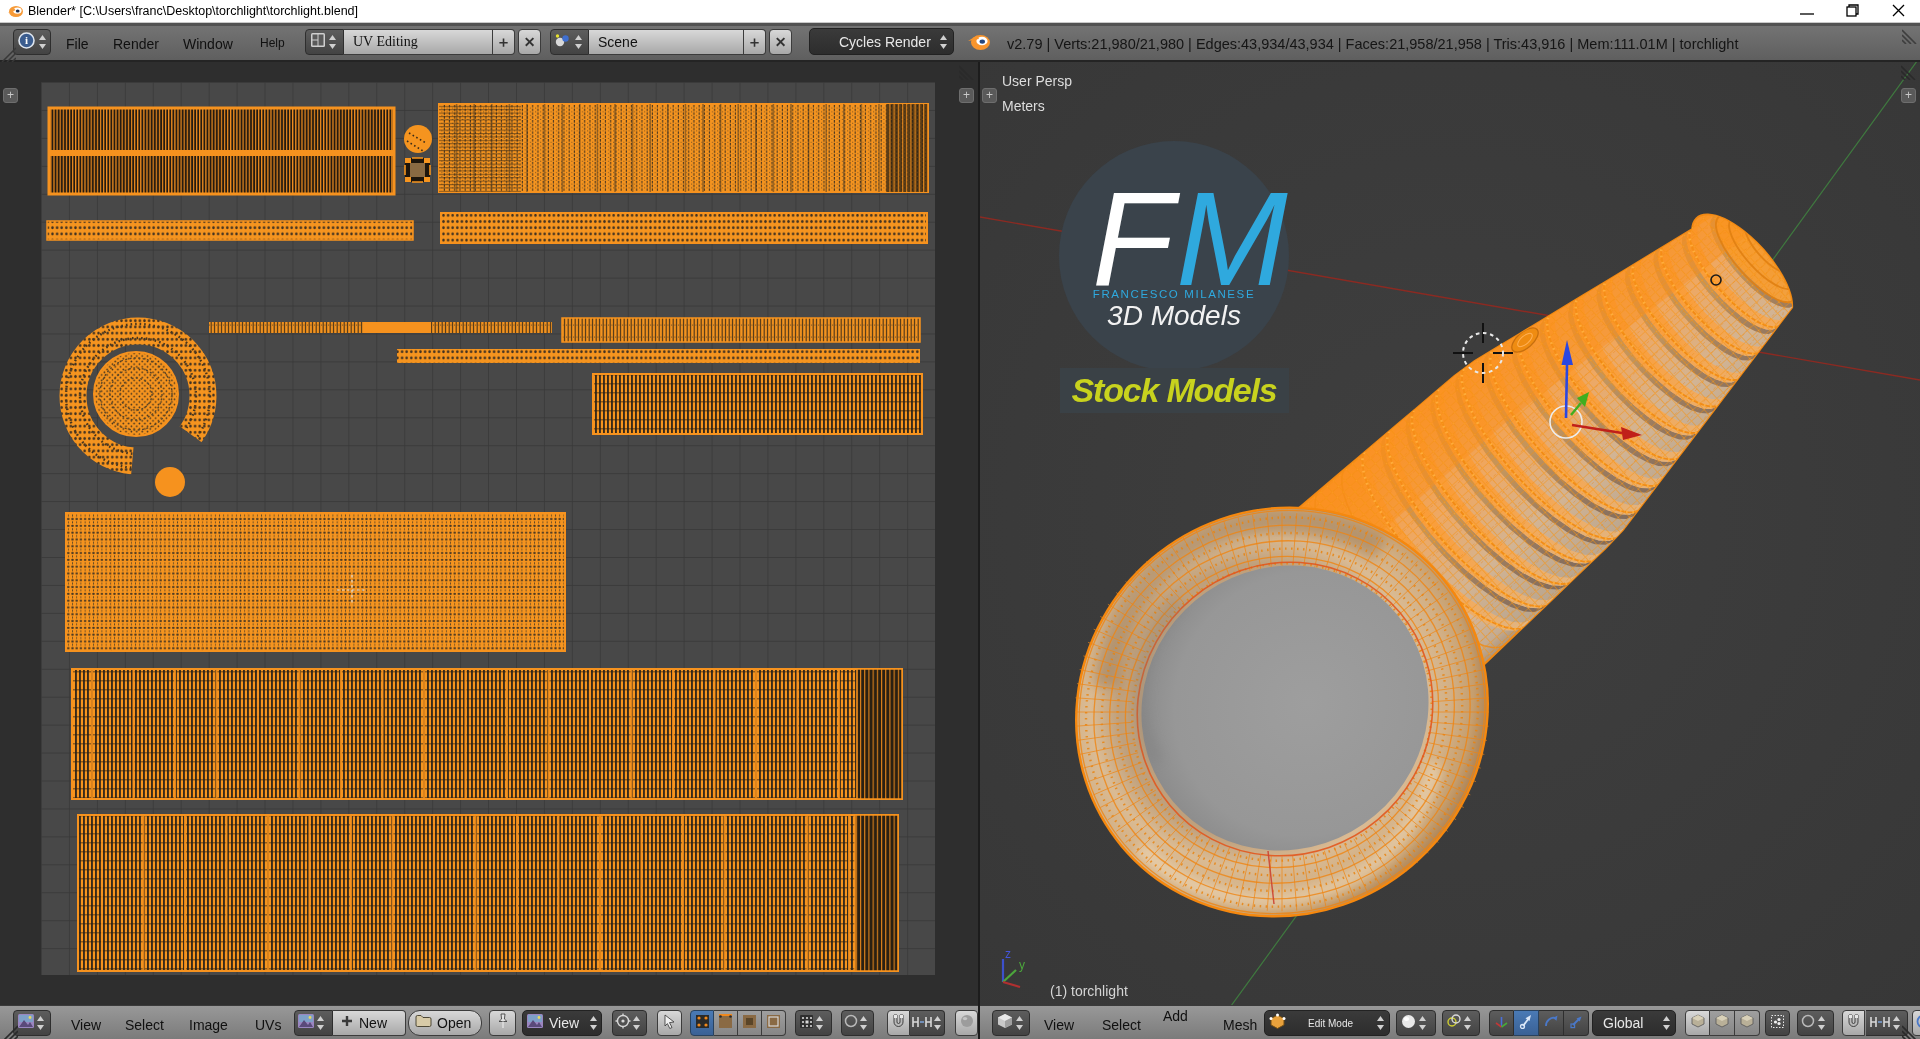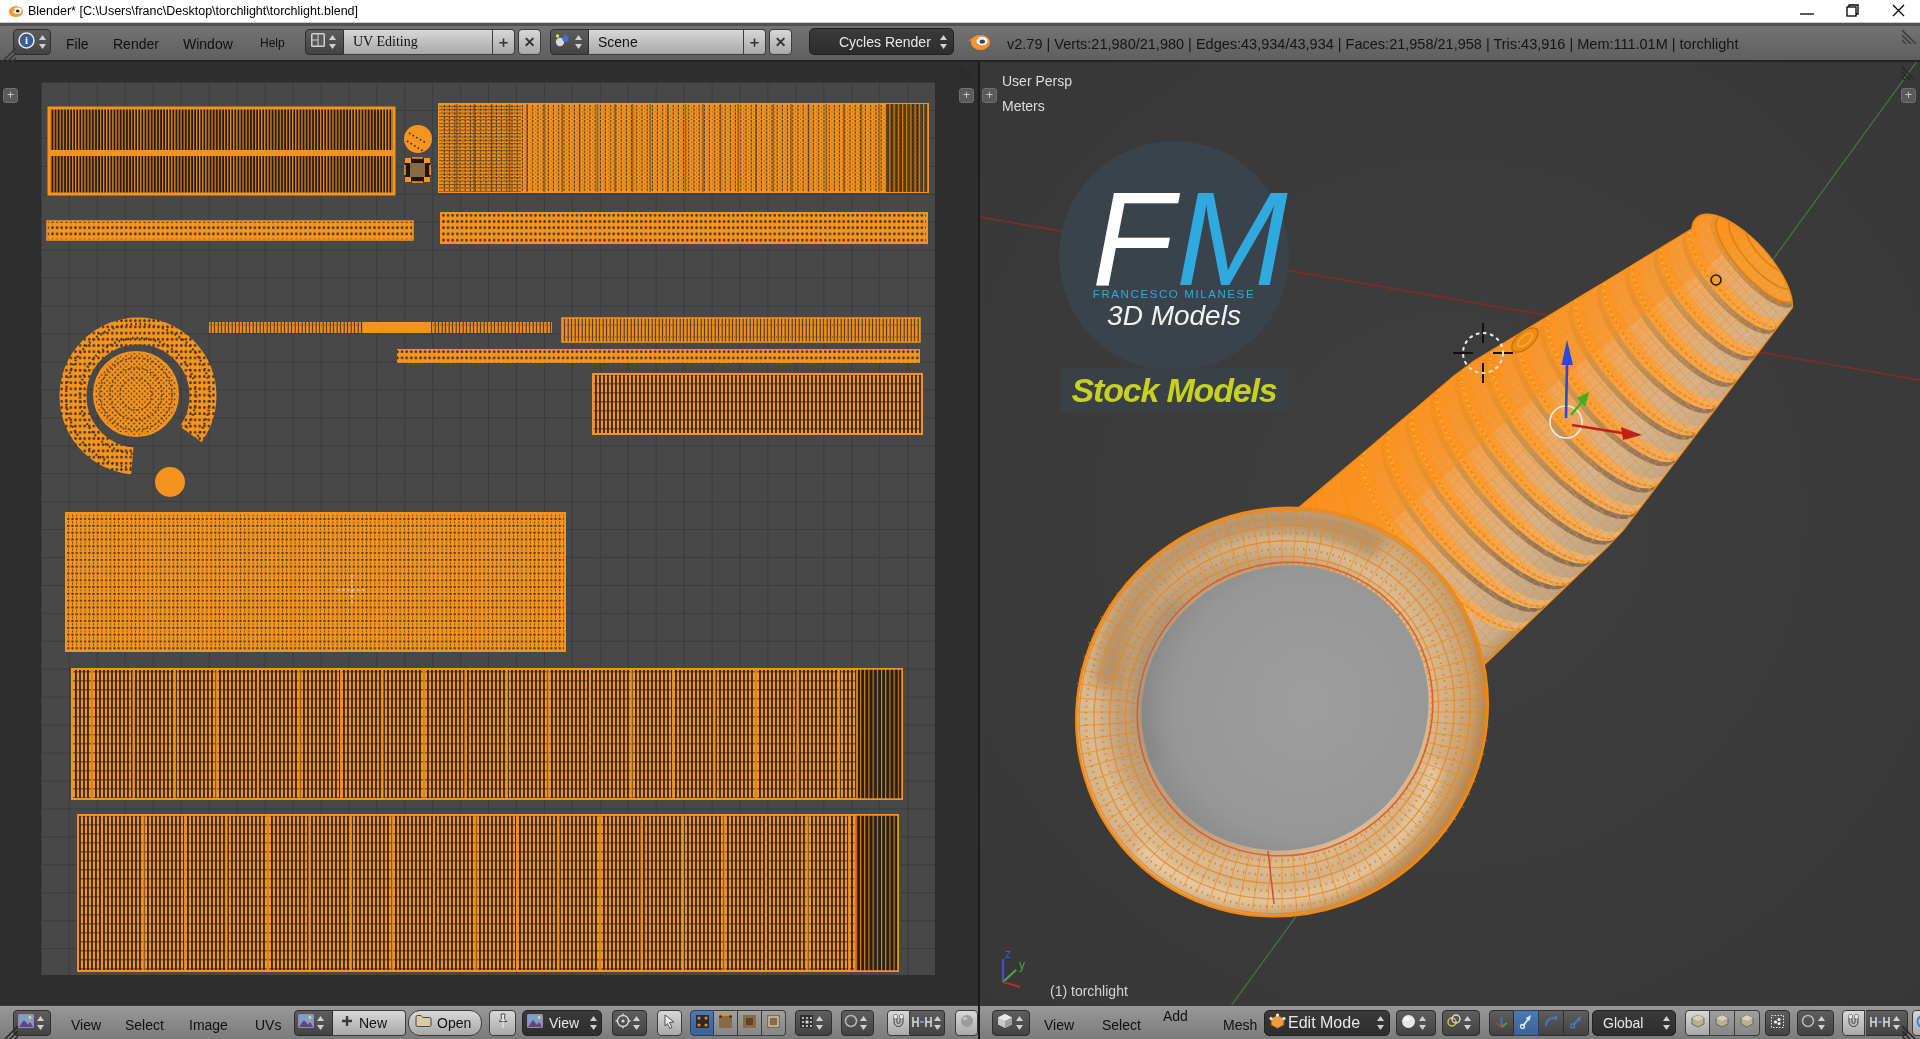--- a/index.html
+++ b/index.html
@@ -782,21 +782,21 @@
 <div class="abs" style="left:122px;top:11px;font-size:14px;color:#101010;">Select</div>
 <div class="abs" style="left:183px;top:2px;font-size:14px;color:#101010;">Add</div>
 <div class="abs" style="left:235px;top:11px;font-size:14px;color:#101010;margin-left:8px;">Mesh</div>
 <div class="abs" style="left:284px;top:4px;width:126px;height:26px;background:linear-gradient(#3a3a3a,#2d2d2d);border:1px solid #222;border-radius:5px;color:#e8e8e8;display:flex;align-items:center;">
         <span style="margin-left:4px"><svg width="17" height="17" viewBox="0 0 17 17">
             <path d="M8.5 2 L15 5.5 L15 12 L8.5 15.5 L2 12 L2 5.5 Z" fill="#e8a13c" stroke="#704d14" stroke-width="1"></path>
             <circle cx="8.5" cy="2" r="1.5" fill="#fff"></circle>
             <circle cx="15" cy="5.5" r="1.5" fill="#fff"></circle>
             <circle cx="2" cy="5.5" r="1.5" fill="#fff"></circle>
           </svg></span>
-        <span style="margin-left:2px;font-size:16px">Edit Mode</span>
+        <span style="margin-left:22px;font-size:10px">Edit Mode</span>
         <span style="margin-left:auto;margin-right:4px">
           <svg width="9" height="16" viewBox="0 0 9 16" style="display:block">
             <path d="M4.5 1 L8 6 H1 Z" fill="#d0d0d0"></path>
             <path d="M4.5 15 L8 10 H1 Z" fill="#d0d0d0"></path>
           </svg>
         </span>
       </div>
 <div class="abs" style="left:416px;top:4px;width:40px;height:26px;background:linear-gradient(#5d5d5d,#434343);border:1px solid #2e2e2e;border-radius:4px;color:#ddd;display:flex;align-items:center;">
         <span style="margin-left:4px"><svg width="15" height="15" viewBox="0 0 15 15">
             <circle cx="7.5" cy="7.5" r="6.5" fill="#e9e9e9"></circle>

